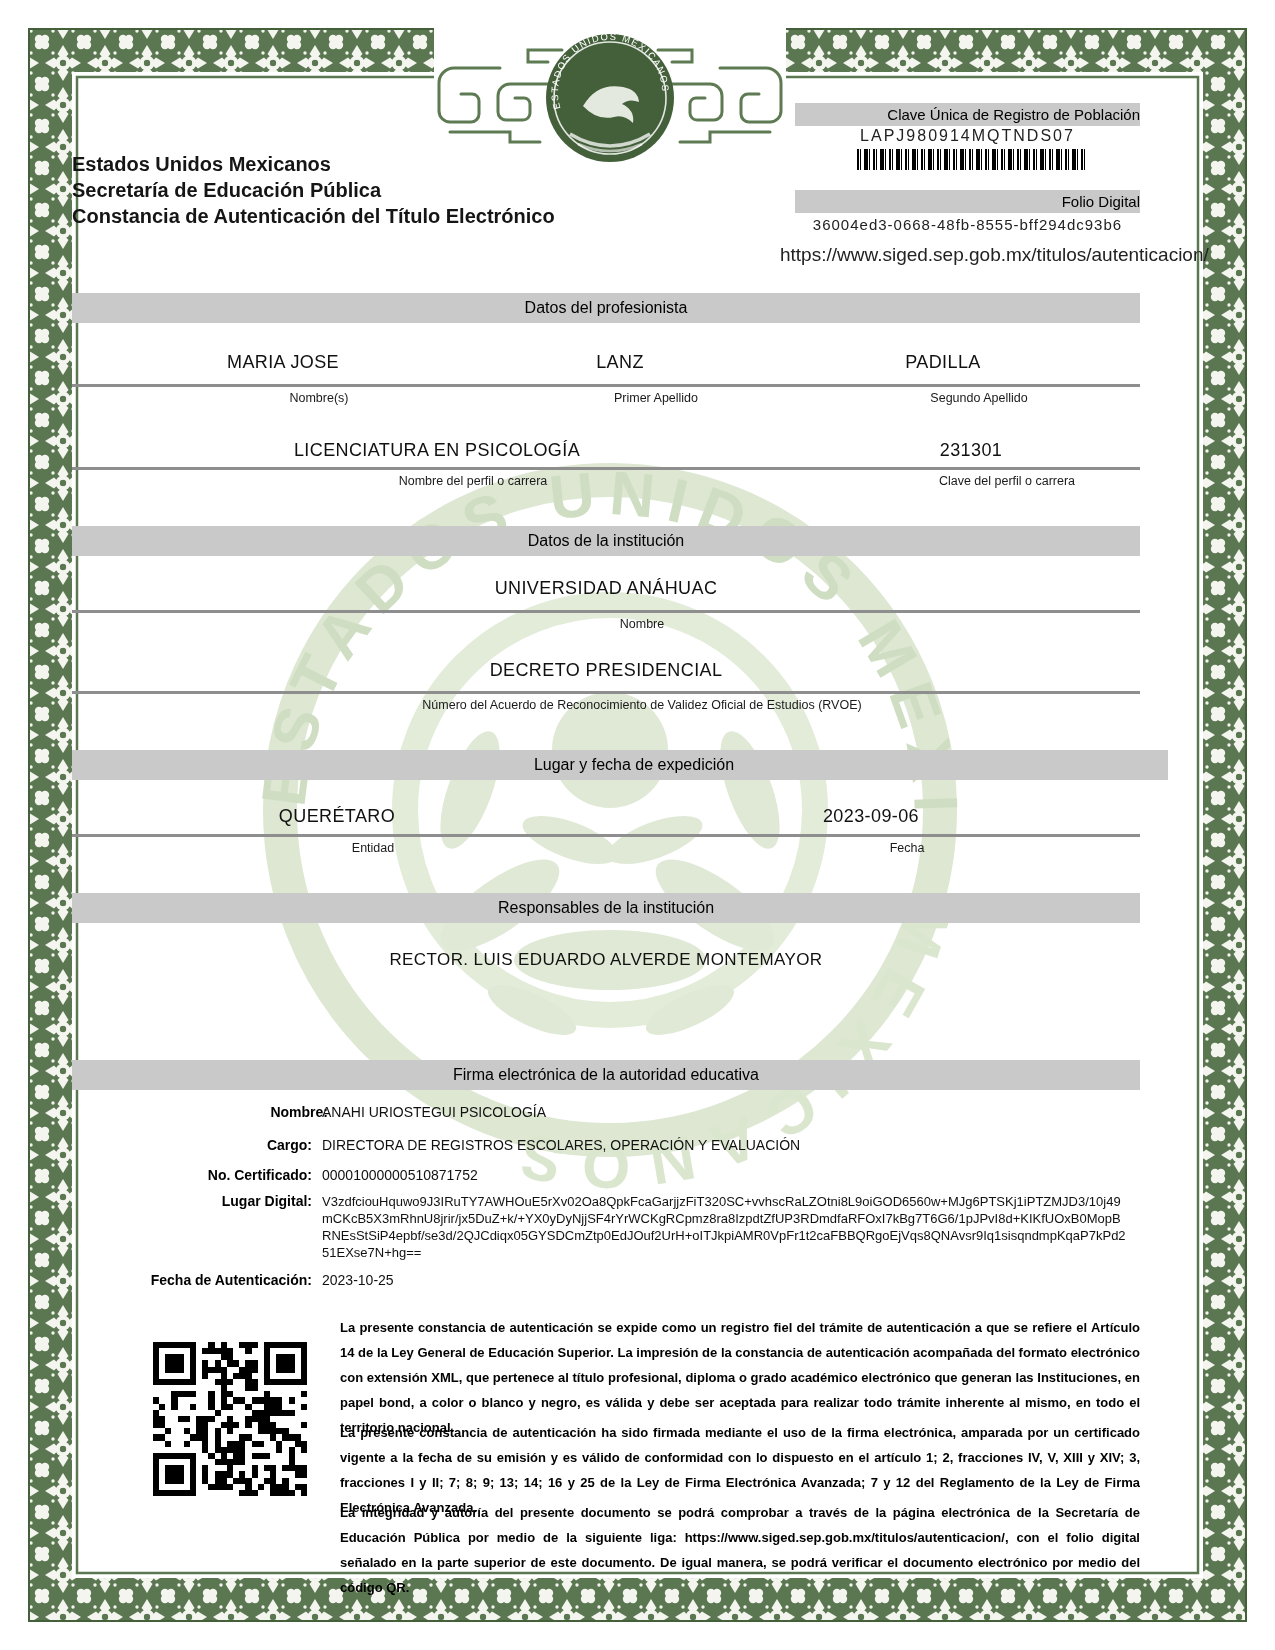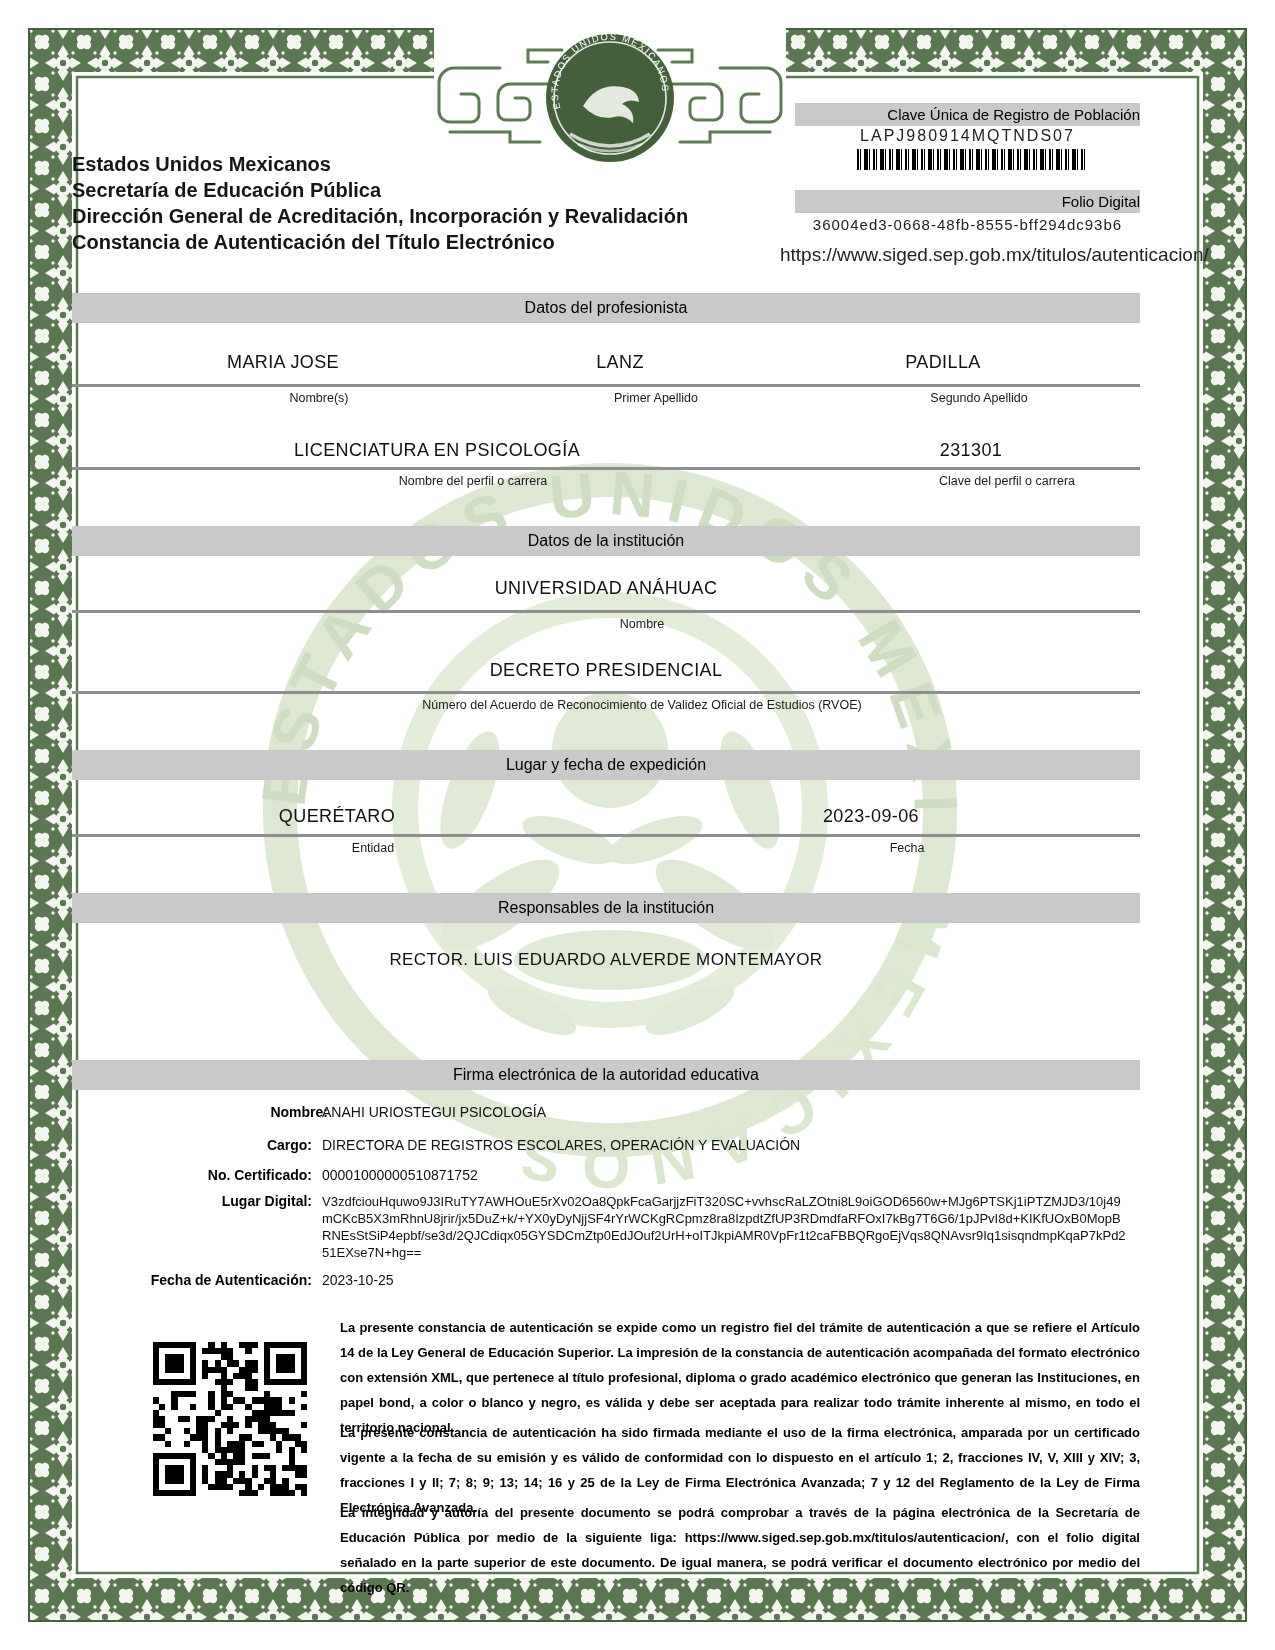--- a/index.html
+++ b/index.html
@@ -121,21 +121,20 @@
       <textPath href="#crestArc" startOffset="4">ESTADOS UNIDOS MEXICANOS</textPath>
     </text>
     <path d="M163,84 q14,-24 40,-19 q15,3 16,15 q-10,-4 -17,2 q13,6 11,19 q-9,-9 -19,-6 q-17,4 -31,-11 z" fill="#f2f5ee" opacity="0.92"></path>
     <path d="M150,112 q40,24 80,0" stroke="#ffffff" stroke-width="3.5" fill="none" opacity="0.75"></path>
     <path d="M158,122 q32,14 64,0" stroke="#ffffff" stroke-width="2.5" fill="none" opacity="0.6"></path>
   </svg>
 
   <div class="abs gov-lines">
     <div>Estados Unidos Mexicanos</div>
     <div>Secretaría de Educación Pública</div>
-    <div>Dirección General de Acreditación, Incorporación y Revalidación</div>
     <div>Constancia de Autenticación del Título Electrónico</div>
   </div>
 
   <div class="abs gray-bar curp-bar">Clave Única de Registro de Población</div>
   <div class="abs curp-value">LAPJ980914MQTNDS07</div>
   <div class="abs barcode"></div>
 
   <div class="abs gray-bar folio-bar">Folio Digital</div>
   <div class="abs folio-value">36004ed3-0668-48fb-8555-bff294dc93b6</div>
   <div class="abs url-top">https://www.siged.sep.gob.mx/titulos/autenticacion/</div>
@@ -159,21 +158,21 @@
   <div class="abs fval" style="left:72px;top:578px;width:1068px;">UNIVERSIDAD ANÁHUAC</div>
 
   <div class="abs gray-bar section-bar" style="top:526px;">Datos de la institución</div>
   <div class="abs rule" style="top:610px;"></div>
   <div class="abs flabel" style="left:72px;top:617px;width:1068px;">Nombre</div>
 
   <div class="abs fval" style="left:72px;top:660px;width:1068px;">DECRETO PRESIDENCIAL</div>
   <div class="abs rule" style="top:691px;"></div>
   <div class="abs flabel" style="left:72px;top:698px;width:1068px;">Número del Acuerdo de Reconocimiento de Validez Oficial de Estudios (RVOE)</div>
 
-  <div class="abs gray-bar section-bar" style="top:750px;">Lugar y fecha de expedición</div>
+  <div class="abs gray-bar section-bar" style="top:750px;padding-left:28px;">Lugar y fecha de expedición</div>
 
   <div class="abs fval" style="left:72px;top:806px;width:530px;">QUERÉTARO</div>
   <div class="abs fval" style="left:602px;top:806px;width:538px;">2023-09-06</div>
   <div class="abs rule" style="top:834px;"></div>
   <div class="abs flabel" style="left:72px;top:841px;width:530px;">Entidad</div>
   <div class="abs flabel" style="left:602px;top:841px;width:538px;">Fecha</div>
 
   <div class="abs gray-bar section-bar" style="top:893px;">Responsables de la institución</div>
   <div class="abs fval" style="left:72px;top:950px;width:1068px;font-size:17px;">RECTOR. LUIS EDUARDO ALVERDE MONTEMAYOR</div>
 

